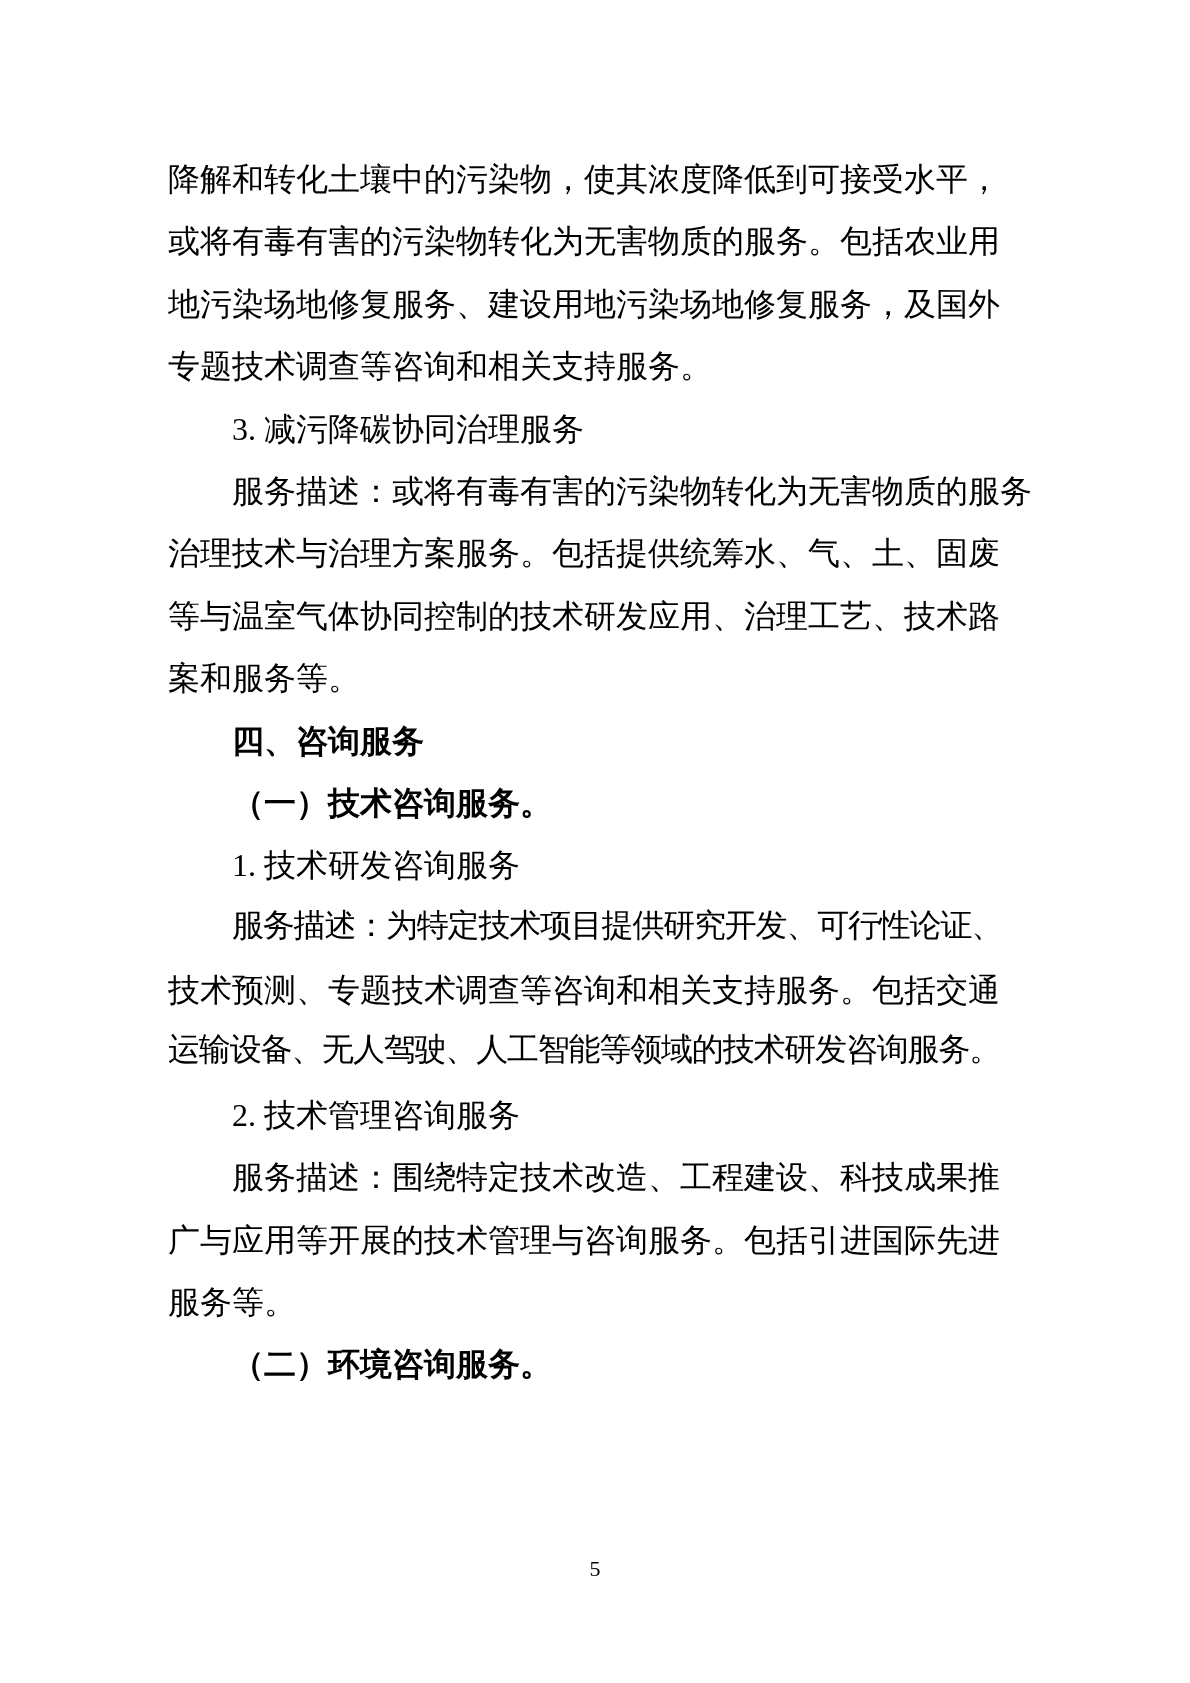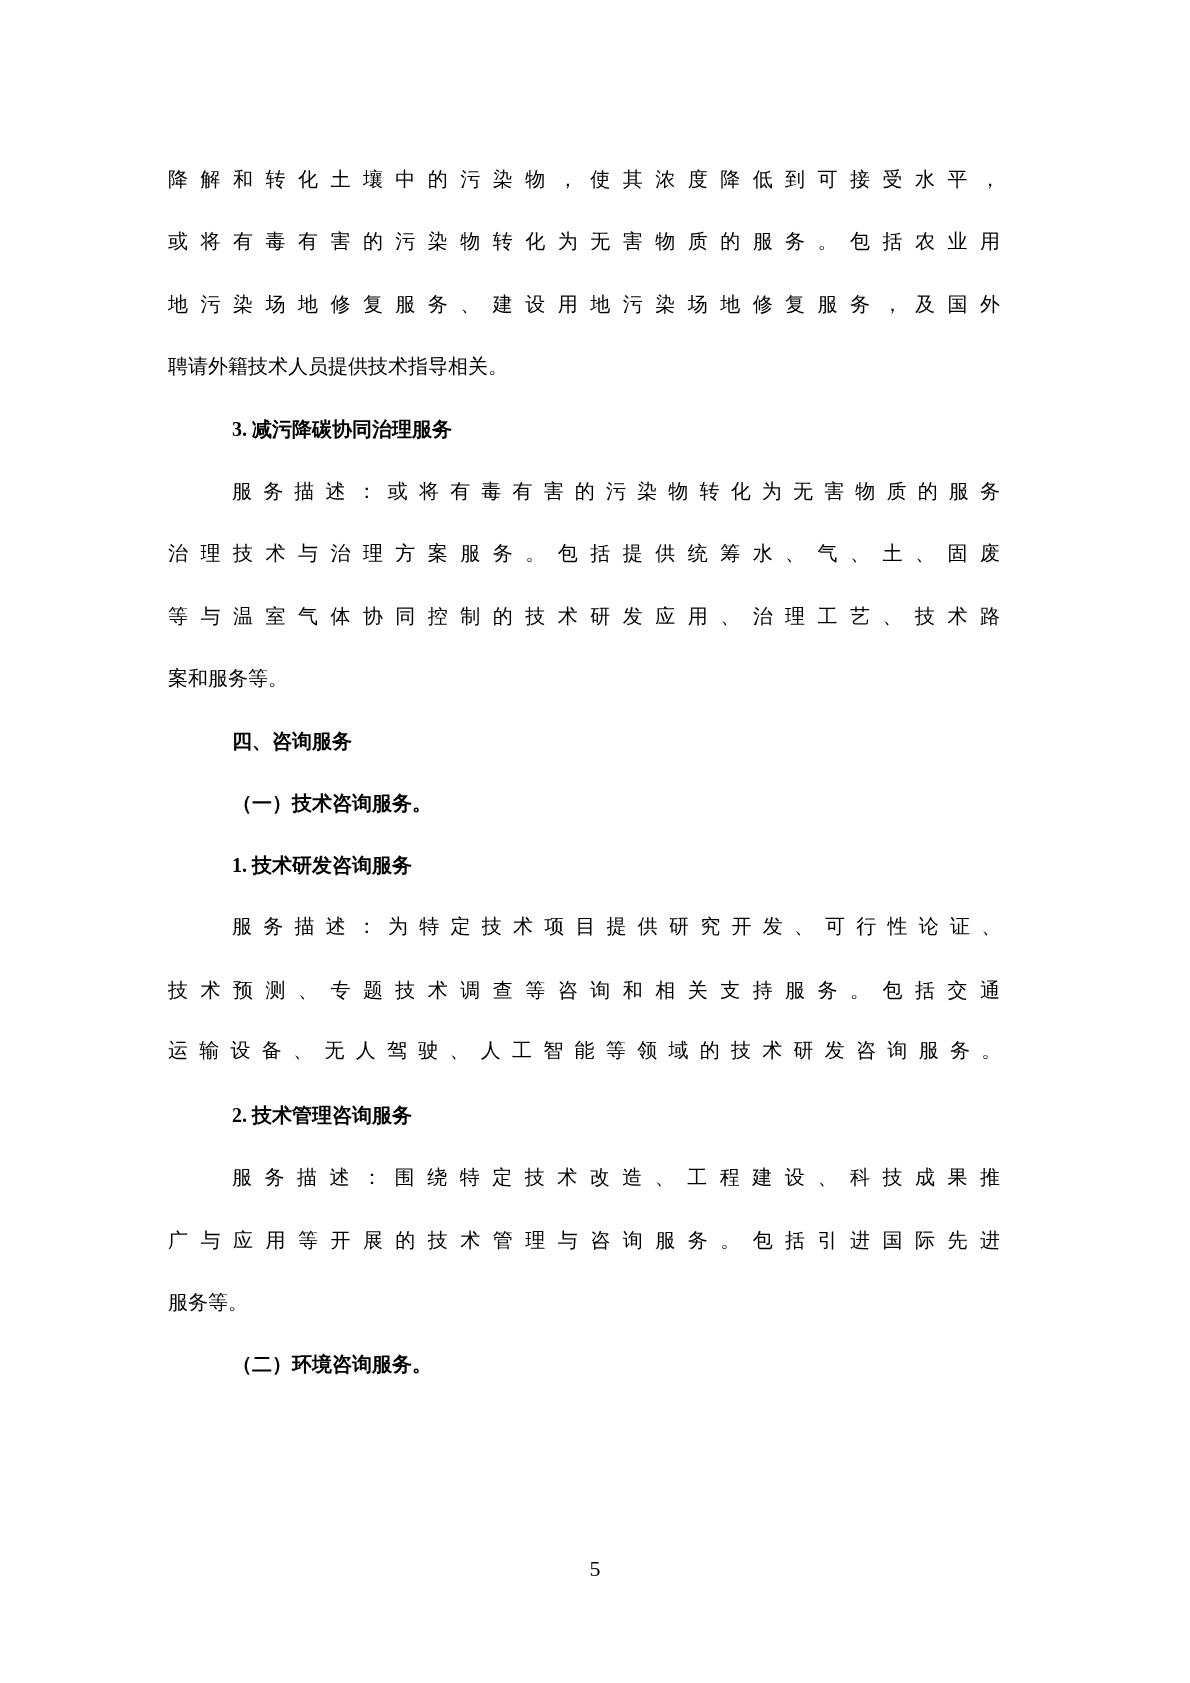--- a/index.html
+++ b/index.html
@@ -18,37 +18,37 @@
   }
   .doc {
     position: absolute;
     left: 168px;
     top: 148px;
     width: 832px;
   }
   .line {
     height: 62.4px;
     line-height: 62.4px;
-    font-size: 20px;
+    font-size: 32px;
     white-space: nowrap;
     text-align: left;
   }
   .fill {
     text-align: justify;
     text-align-last: justify;
   }
   .indent {
     text-indent: 64px;
   }
   .squeeze {
     letter-spacing: -1.2px;
     font-family: Liberation Mono, monospace;
   }
   .h-num {
-    font-weight: 700;
+    font-weight: 400;
   }
   .h-sub {
     font-weight: 700;
   }
   .h-major {
     font-weight: 700;
     font-family: "Liberation Sans", "DejaVu Sans", sans-serif;
   }
   .page-number {
     position: absolute;
@@ -63,21 +63,21 @@
 </style>
 </head>
 <body>
 
 <div class="page">
   <div class="doc">
 
     <div class="line fill">降解和转化土壤中的污染物，使其浓度降低到可接受水平，</div>
     <div class="line fill">或将有毒有害的污染物转化为无害物质的服务。包括农业用</div>
     <div class="line fill">地污染场地修复服务、建设用地污染场地修复服务，及国外</div>
-    <div class="line">聘请外籍技术人员提供技术指导相关。</div>
+    <div class="line">专题技术调查等咨询和相关支持服务。</div>
 
     <div class="line h-num indent">3. 减污降碳协同治理服务</div>
 
     <div class="line fill indent">服务描述：或将有毒有害的污染物转化为无害物质的服务</div>
     <div class="line fill">治理技术与治理方案服务。包括提供统筹水、气、土、固废</div>
     <div class="line fill">等与温室气体协同控制的技术研发应用、治理工艺、技术路</div>
     <div class="line">案和服务等。</div>
 
     <div class="line h-major indent">四、咨询服务</div>
 

